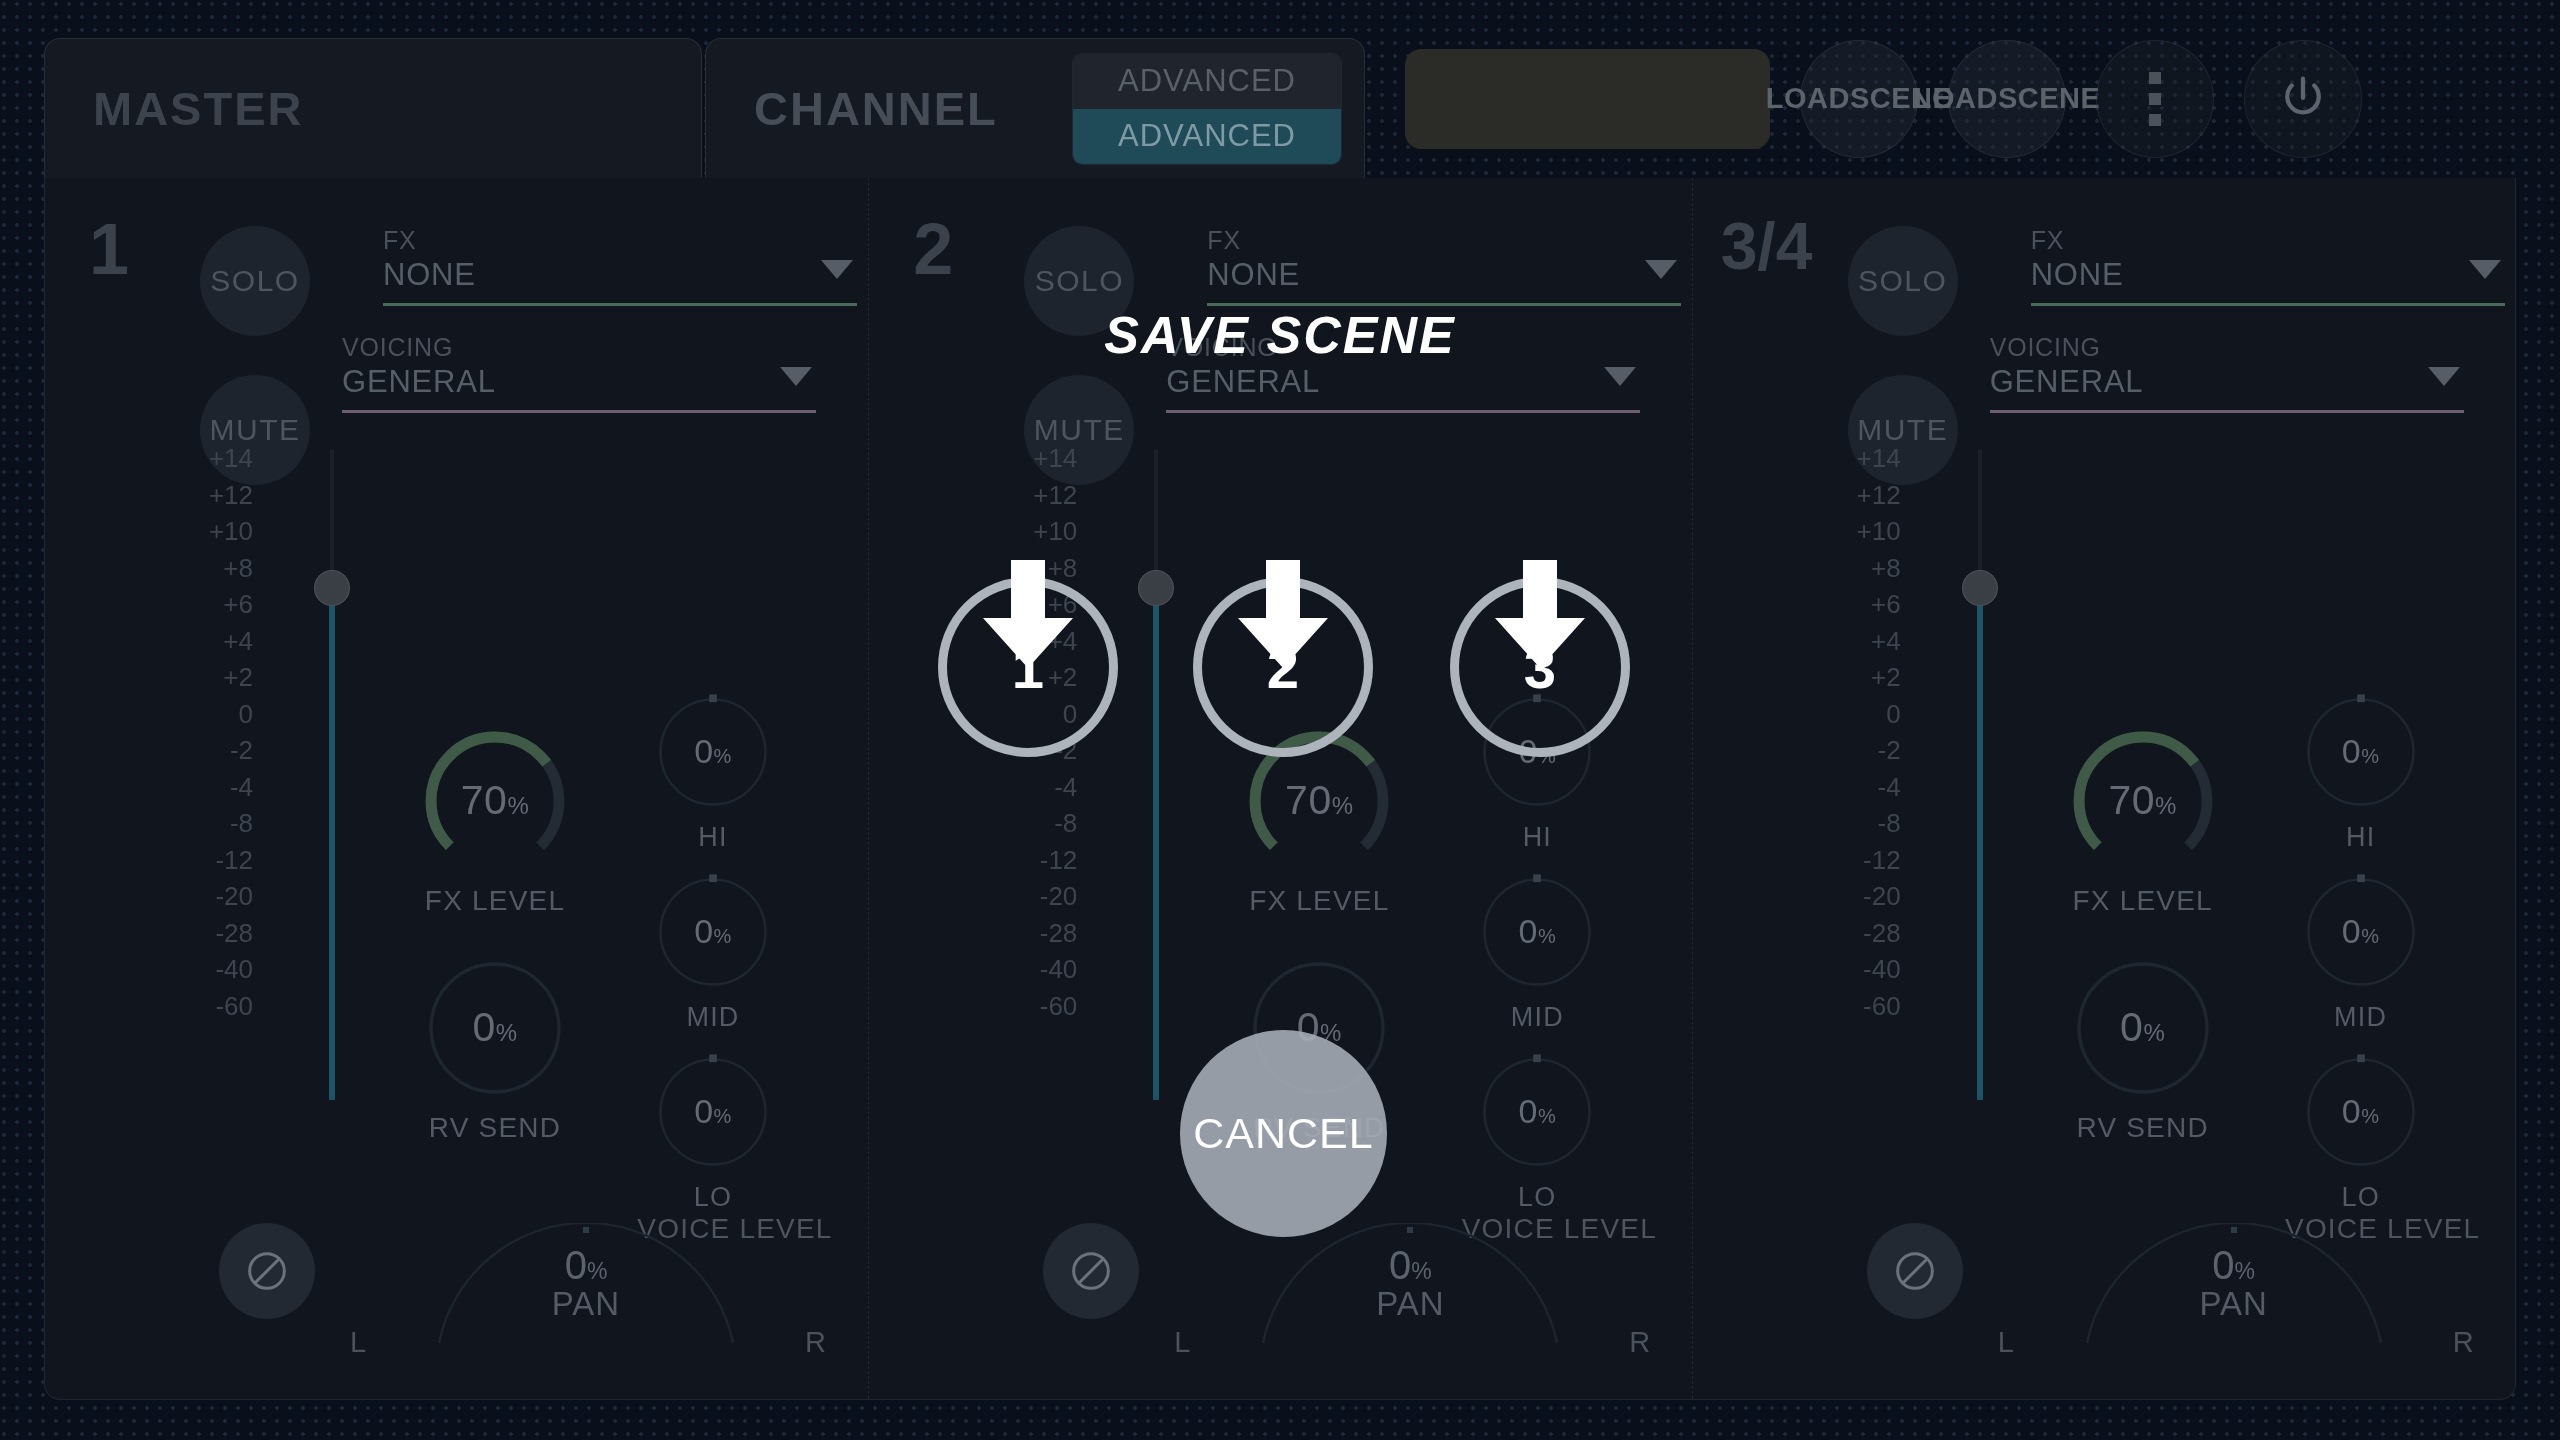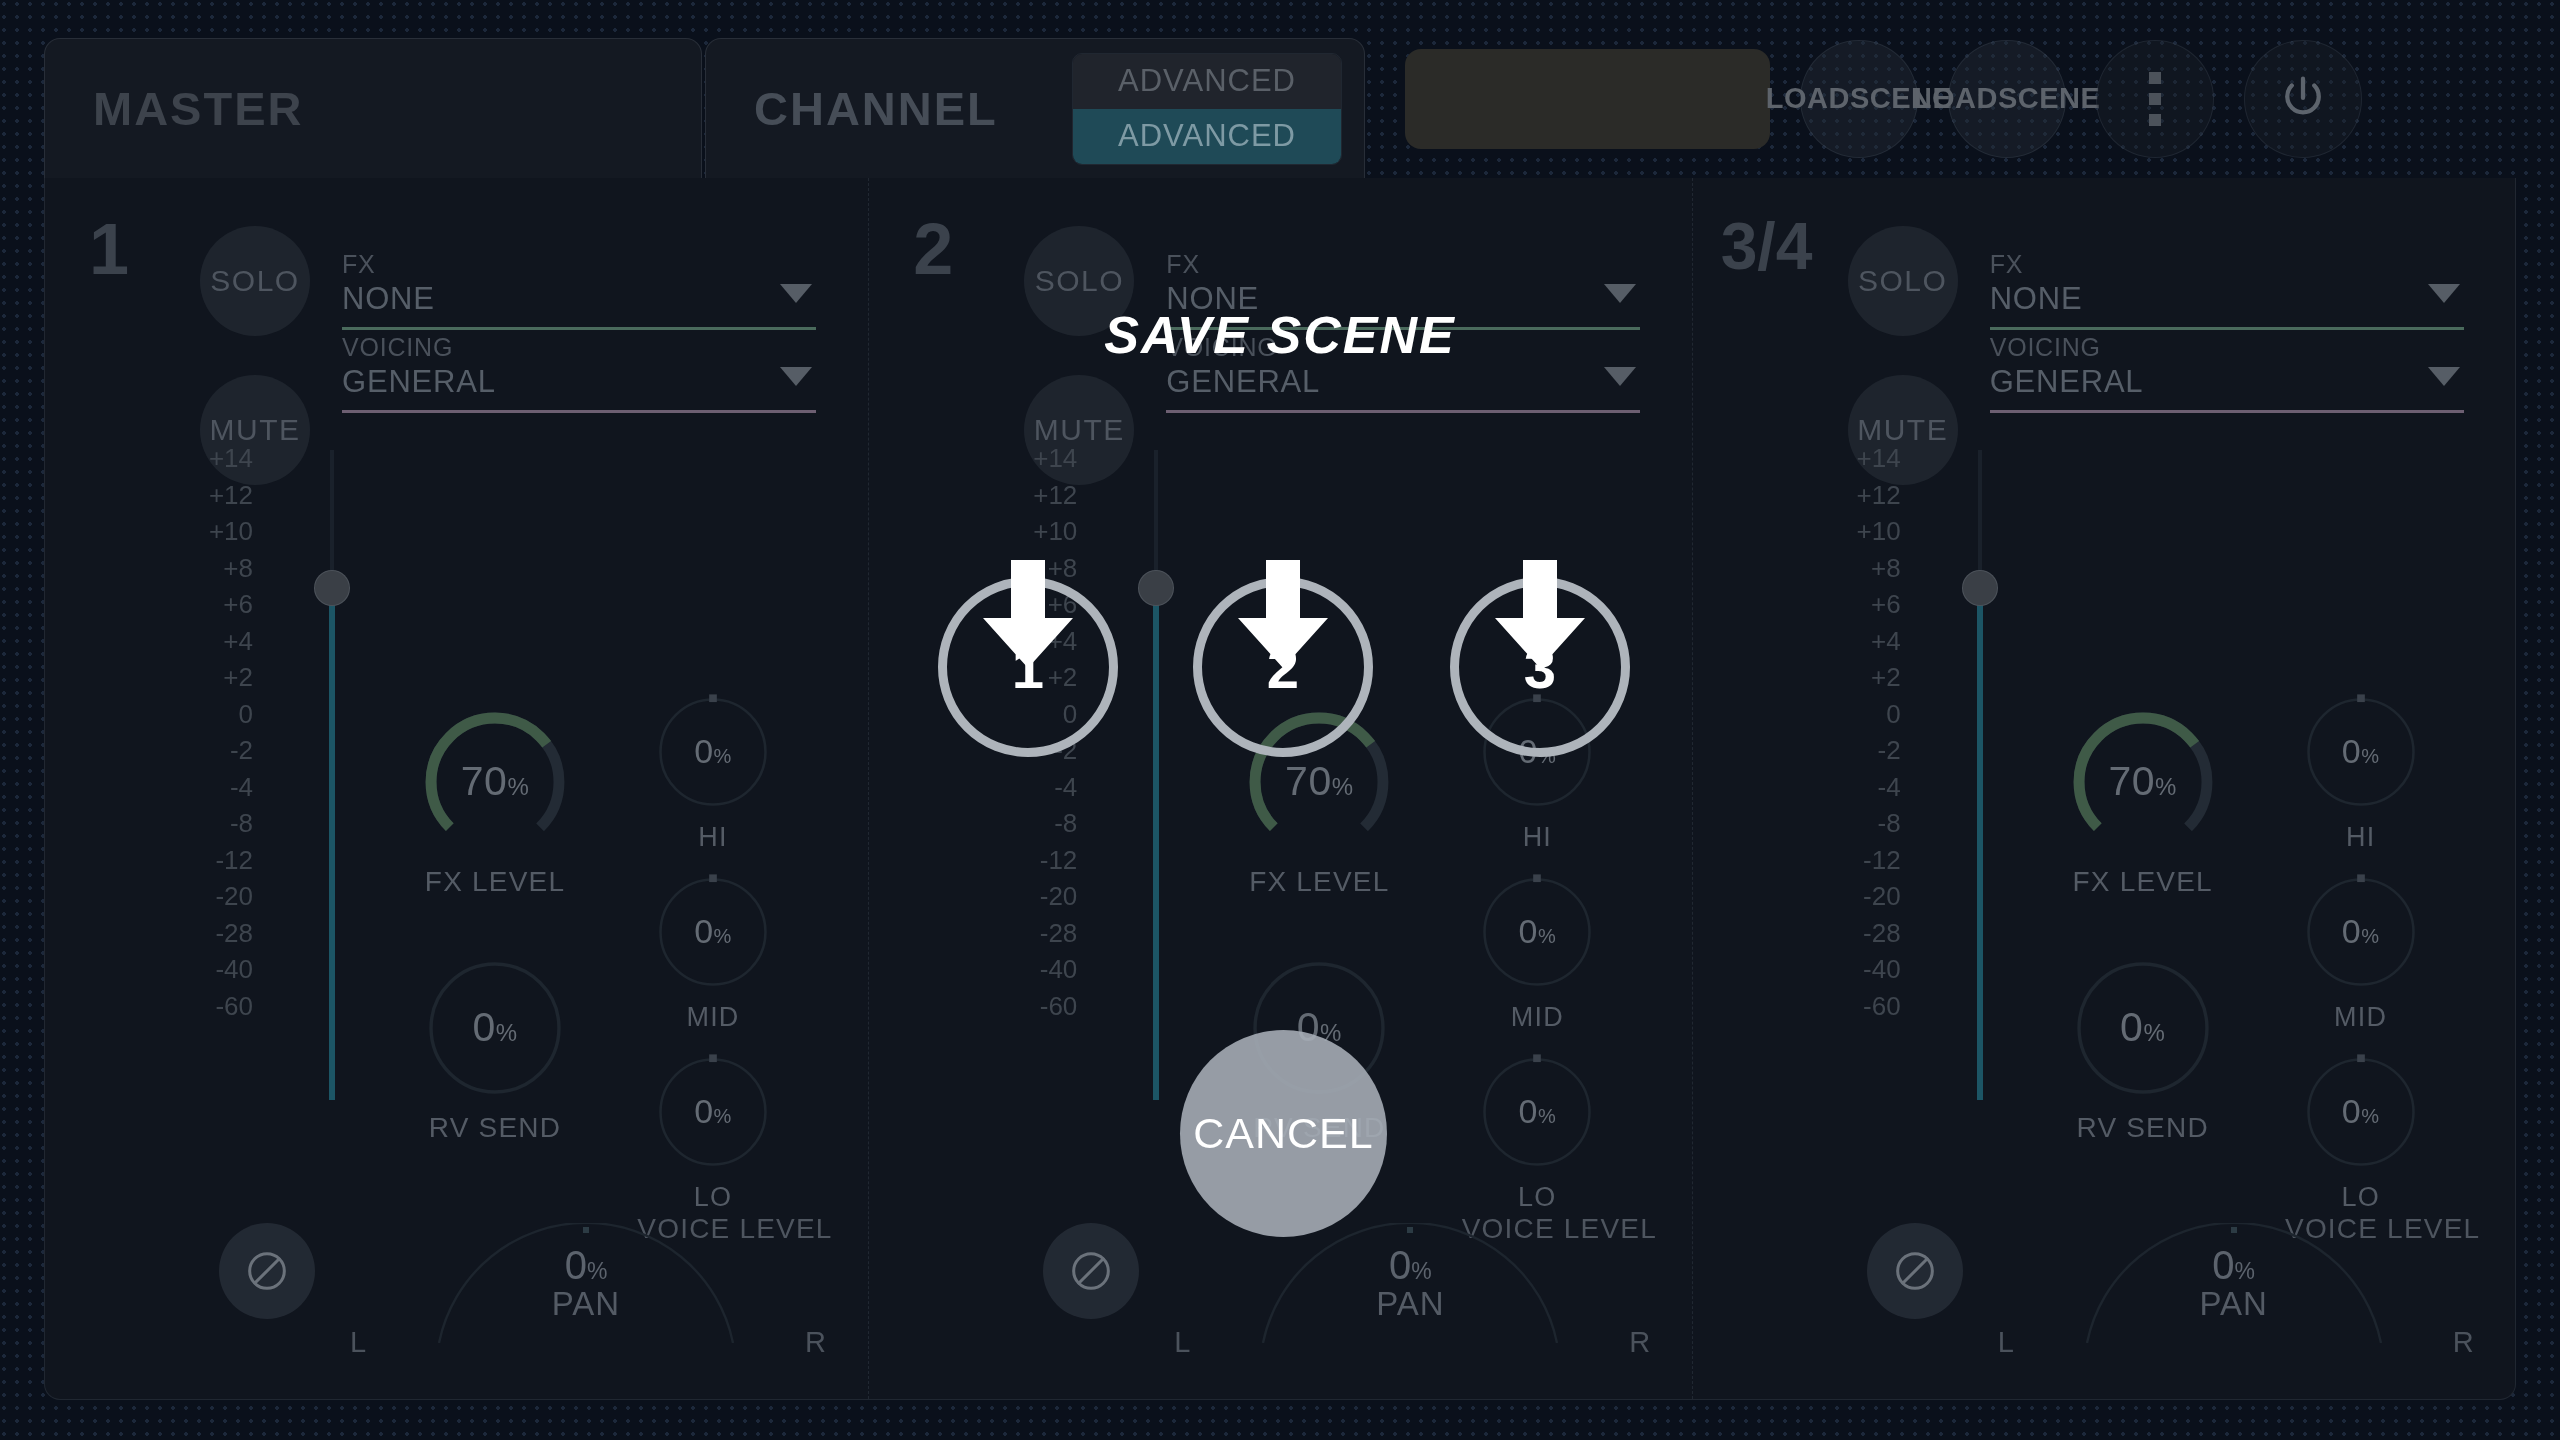--- a/index.html
+++ b/index.html
@@ -102,21 +102,21 @@
     position: absolute; left: 155px;
     width: 110px; height: 110px; border-radius: 50%;
     background: rgba(42,49,58,0.55);
     display: flex; align-items: center; justify-content: center;
     font-size: 30px; letter-spacing: 1.5px; color: #4e555f;
   }
   .rbtn.solo { top: 48px; }
   .rbtn.mute { top: 197px; }
 
   .dd { position: absolute; left: 297px; width: 474px; }
-  .dd.fx  { top: 72px; }
+  .dd.fx  { top: 48px; margin-left: 41px; }
   .dd.voc { top: 155px; }
   .dd-cap  { font-size: 25px; color: #4a515b; letter-spacing: .8px; }
   .dd-val  { font-size: 31px; color: #565e68; letter-spacing: .8px; margin-top: 2px; }
   .dd-line { margin-top: 10px; height: 3px; }
   .dd.fx  .dd-line { background: #4a6a5c; }
   .dd.voc .dd-line { background: #6d5f72; }
   .dd-arrow {
     position: absolute; right: 4px; top: 34px;
     width: 0; height: 0;
     border-left: 16px solid transparent; border-right: 16px solid transparent;
@@ -157,21 +157,21 @@
     font-size: 41px; color: #646b74; letter-spacing: .5px;
   }
   .dial .val small { font-size: 24px; }
   .dial.sm .val { font-size: 34px; }
   .dial.sm .val small { font-size: 20px; }
   .klabel {
     margin-top: 6px; font-size: 28px; color: #545b65; letter-spacing: 1.2px;
   }
   .klabel.tiny { font-size: 27px; }
 
-  .k-fx  { left: 372px; top: 526px; }
+  .k-fx  { left: 372px; top: 545px; }
   .k-rv  { left: 372px; top: 772px; }
   .k-hi  { left: 604px; top: 510px; }
   .k-mid { left: 604px; top: 690px; }
   .k-lo  { left: 604px; top: 870px; }
   .grouplabel {
     position: absolute; left: 540px; top: 1035px; width: 300px;
     text-align: center; font-size: 28px; color: #4e555f; letter-spacing: 1.2px;
   }
 
   .phase {

